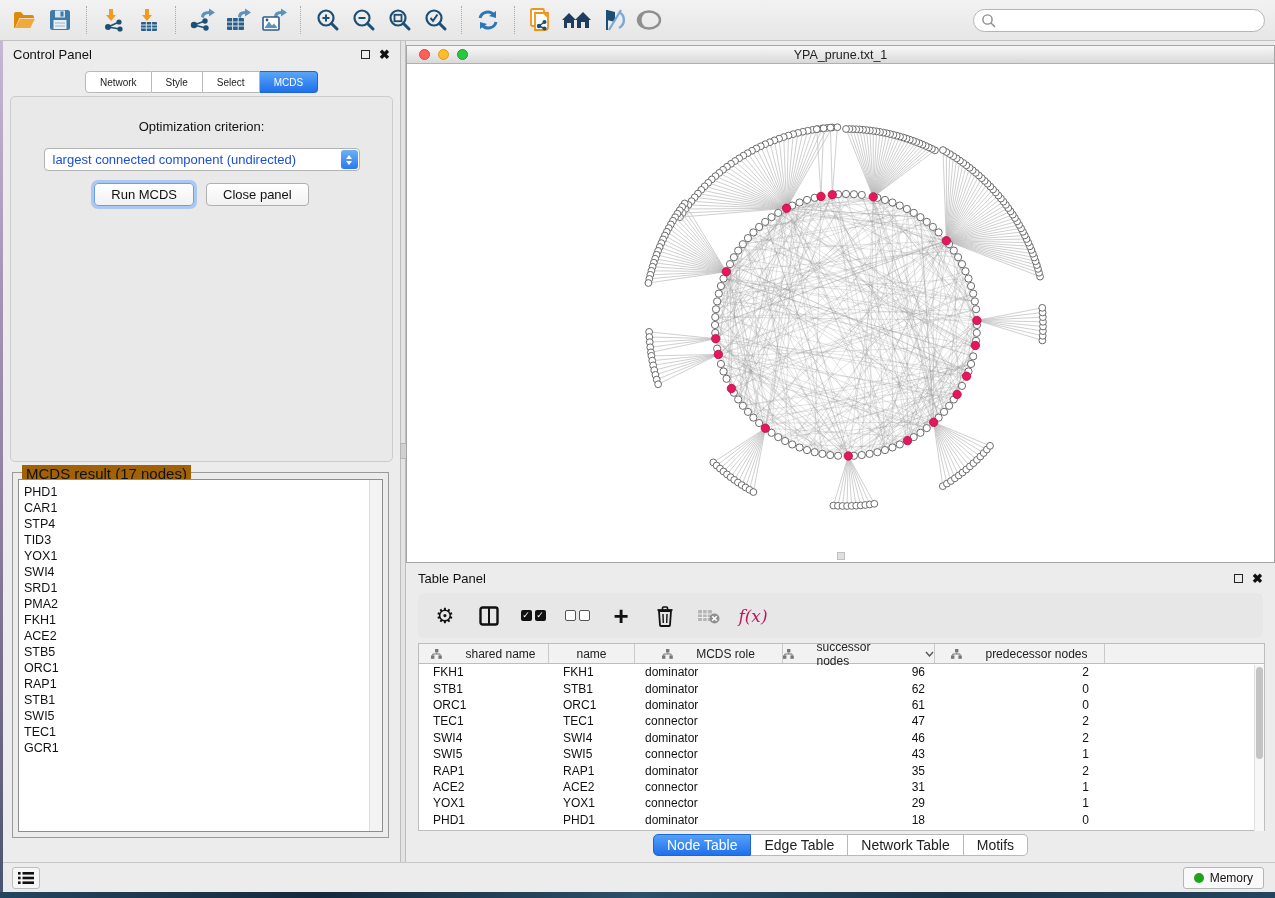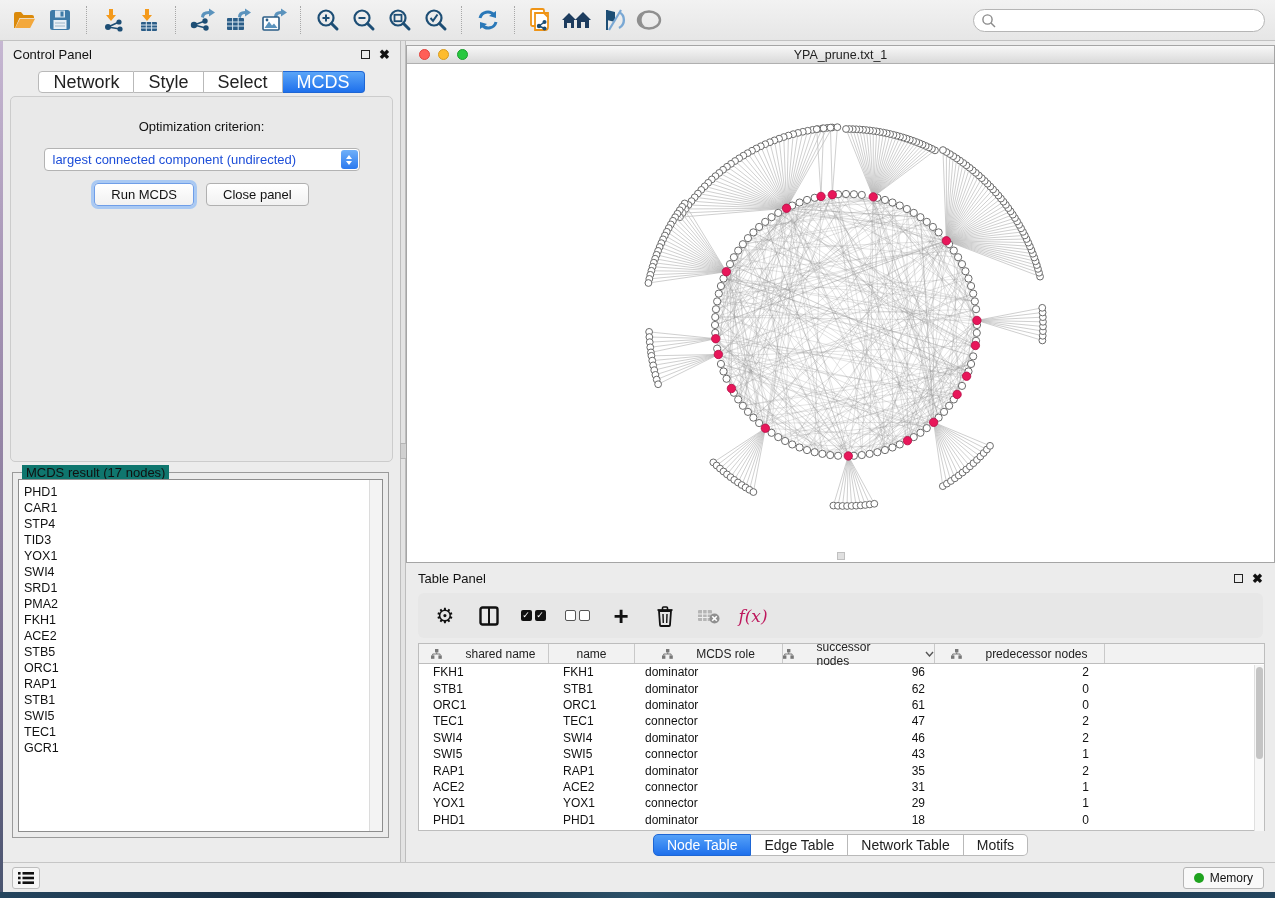--- a/index.html
+++ b/index.html
@@ -25,42 +25,42 @@
   .search-glass { position:absolute; left:8px; top:4px; }
 
   
   .cpanel { position:absolute; left:3px; top:41px; width:397px; height:821px; background:#ececec; }
   .panel-head { height:26px; display:flex; align-items:center; padding:0 10px; font-size:13px; color:#111; }
   .panel-head .spacer { flex:1; }
   .mini-float { width:9px; height:9px; border:1.5px solid #222; display:inline-block; margin-right:9px; }
   .mini-close { font-size:13px; font-weight:bold; color:#111; line-height:1; }
   .cp-tabs { display:flex; justify-content:center; margin-top:4px; }
   .cp-tab { height:22px; padding:0 14px; display:flex; align-items:center; background:#fff;
-            border:1px solid #b9b9b9; border-left:none; font-size:18px; color:#222; }
+            border:1px solid #b9b9b9; border-left:none; font-size:10px; color:#222; }
   .cp-tab:first-child { border-left:1px solid #b9b9b9; border-radius:4px 0 0 4px; }
   .cp-tab:last-child { border-radius:0 4px 4px 0; }
   .cp-tab.sel { background:linear-gradient(180deg,#5aa5f8,#1e70ec); color:#fff; border-color:#1e66d4; }
   .cp-card { position:absolute; left:7px; top:55px; width:383px; height:366px; background:#e9e9e9;
              border:1px solid #cccccc; border-radius:5px; }
   .opt-label { text-align:center; margin-top:22px; font-size:13px; color:#111; }
   .select-box { position:relative; margin:14px auto 0; width:316px; height:23px; background:#fff;
                 border:1px solid #b3b3b3; border-radius:4px; display:flex; align-items:center;
                 padding-left:8px; font-size:13px; color:#1d4ed8; }
   .select-step { position:absolute; right:1px; top:1px; width:17px; height:19px; border-radius:3px;
                  background:linear-gradient(180deg,#6fb0f9,#2a79ef); display:flex; flex-direction:column;
                  align-items:center; justify-content:center; gap:2px; }
   .tri-up { width:0; height:0; border-left:3.5px solid transparent; border-right:3.5px solid transparent; border-bottom:4px solid #fff; }
   .tri-dn { width:0; height:0; border-left:3.5px solid transparent; border-right:3.5px solid transparent; border-top:4px solid #fff; }
   .btn-row { display:flex; justify-content:center; gap:12px; margin-top:12px; }
   .pbtn { height:23px; padding:0 16px; background:linear-gradient(180deg,#ffffff,#f1f1f1);
           border:1px solid #b0b0b0; border-radius:4px; font-size:13px; color:#111;
           font-family:"Liberation Sans",sans-serif; }
   .pbtn.focus { box-shadow:0 0 0 3px #a9c9f3; border-color:#6f9ee8; }
   .fieldset { position:absolute; left:9px; top:431px; width:377px; height:366px; border:1px solid #9a9a9a; }
-  .fieldset-legend { position:absolute; left:9px; top:-8px; background:#0f766e; padding:0 4px; font-size:13px; color:#111; }
+  .fieldset-legend { position:absolute; left:9px; top:-8px; background:#a16207; padding:0 4px; font-size:15px; color:#111; }
   .listbox { position:absolute; left:5px; top:6px; width:365px; height:353px; background:#fff; border:1px solid #8d8d8d; display:flex; }
   .list-items { flex:1; padding:4px 0 0 5px; overflow:hidden; }
   .list-item { height:16px; line-height:16px; font-size:12.5px; color:#111; }
   .list-scroll { width:13px; background:#f3f3f3; border-left:1px solid #dcdcdc; }
 
   
   .vsplit { position:absolute; left:400px; top:41px; width:6px; height:821px; background:#e3e3e3;
             border-left:1px solid #bdbdbd; border-right:1px solid #bdbdbd; }
   .vgrip { position:absolute; left:-1px; top:402px; width:7px; height:16px; background:#d0d0d0; border:1px solid #b5b5b5; }
 

